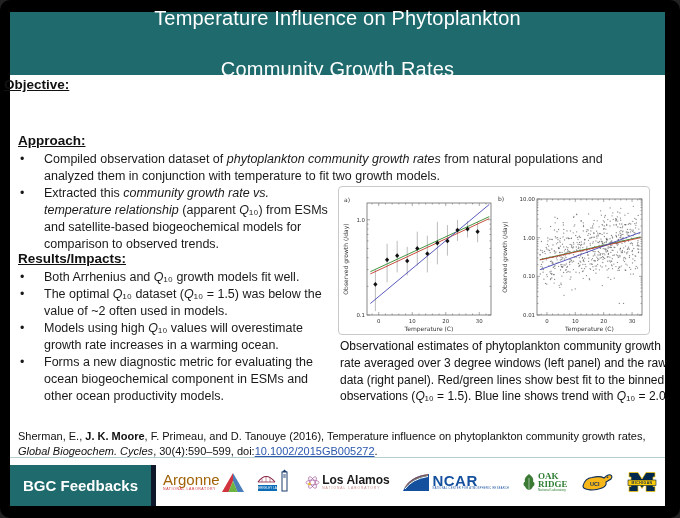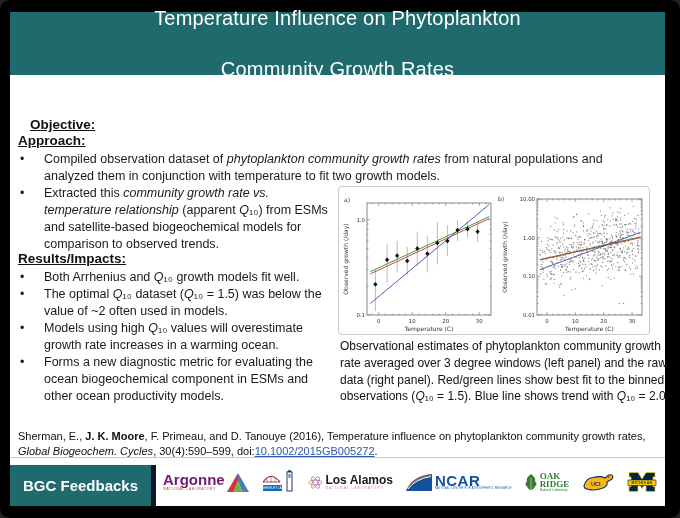--- a/index.html
+++ b/index.html
@@ -20,41 +20,41 @@
   .caption{position:absolute;left:340px;top:338px;width:332px;font-size:12px;line-height:16.8px;color:#111;}
   .citation{position:absolute;left:18px;top:429px;width:642px;font-size:11px;line-height:14.6px;color:#111;}
   .doi-link{color:#2b57ae;text-decoration:underline;cursor:pointer;}
   .footer{position:absolute;left:10px;top:457px;width:655px;height:48px;background:#fff;border-top:1px solid #b7cfd2;}
   .bgc-block{position:absolute;left:0;top:7px;width:141px;height:41px;background:#1E6A6D;border-right:5px solid #0f172a;
              display:flex;align-items:center;justify-content:center;}
   .bgc-label{color:#fff;font-size:15px;font-weight:bold;}
   .logo-row{position:absolute;left:145px;top:0;width:510px;height:48px;display:flex;align-items:center;
             justify-content:space-between;padding:0 8px;box-sizing:border-box;}
   .logo{display:flex;align-items:center;gap:2px;}
-  .arg-name{font-size:15px;color:#701a75;line-height:14px;display:block;font-weight:bold;}
+  .arg-name{font-size:15px;color:#a16207;line-height:14px;display:block;}
   .arg-sub{font-size:3.5px;color:#d1343c;letter-spacing:.6px;display:block;}
   .la-name{font-size:12px;font-weight:bold;color:#1a1a1a;line-height:11px;display:block;}
   .la-sub{font-size:3.3px;color:#cf8a84;letter-spacing:1px;display:block;}
   .ncar-name{font-size:15px;font-weight:bold;color:#15509e;line-height:13px;display:block;letter-spacing:.5px;}
   .ncar-sub{font-size:2.6px;color:#15509e;letter-spacing:.3px;display:block;}
   .oak-name{font-family:"Liberation Serif","DejaVu Serif",serif;font-size:9px;font-weight:bold;color:#2e7d32;line-height:8px;display:block;}
   .oak-sub{font-size:3.2px;color:#2e7d32;display:block;}
 </style>
 </head>
 <body>
 
 <div class="slide">
   <div class="inner"></div>
 
   <div class="title-bar">
     <div class="title-line">Temperature Influence on Phytoplankton</div>
     <div class="title-line">Community Growth Rates</div>
   </div>
 
-  <div class="sec-heading" style="left:30px;top:77px;margin-top:40px;">Objective:</div>
+  <div class="sec-heading" style="left:4px;top:77px;">Objective:</div>
 
   <div class="sec-heading" style="left:18px;top:133px;">Approach:</div>
   <div class="blist" style="left:20px;top:151px;width:634px;">
     <div class="bullet">
       <span class="mark">•</span>
       <span class="btxt"><span>Compiled observation dataset of </span><span style="font-style: italic;">phytoplankton community growth rates</span><span> from natural populations and analyzed them in conjunction with temperature to fit two growth models.</span></span>
     </div>
   </div>
   <div class="blist" style="left:20px;top:185px;width:316px;">
     <div class="bullet">

